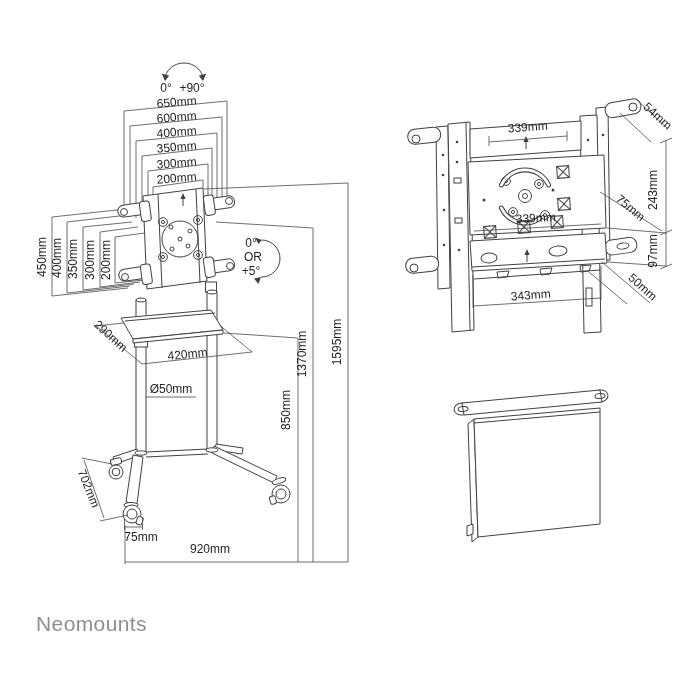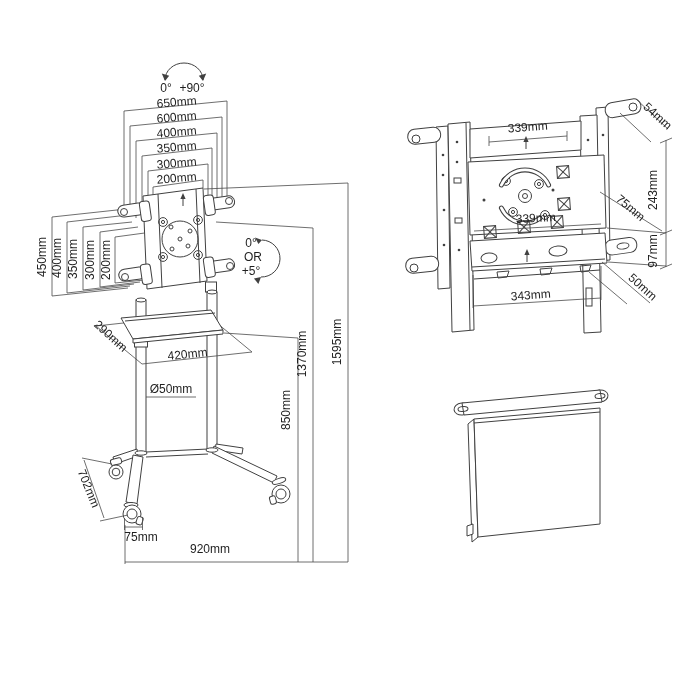--- a/index.html
+++ b/index.html
@@ -335,13 +335,14 @@
     <path d="M462,403 L600,390 L602,402 L464,415 Z" class="wf"></path>
     <ellipse cx="463" cy="409" rx="5" ry="2.5" class="ln" transform="rotate(-6 463 409)"></ellipse>
     <ellipse cx="600" cy="396" rx="5" ry="2.5" class="ln" transform="rotate(-6 600 396)"></ellipse>
     <path d="M468,424 L474,419 L478,537 L472,542 Z" class="wf"></path>
     <path d="M474,419 L600,408 L600,524 L478,537 Z" class="wf"></path>
     <line x1="474" y1="423" x2="600" y2="412" class="ln"></line>
     <path d="M467,526 L473,524 L473,534 L467,536 Z" class="wf"></path>
   </g>
 </svg>
 
+<div id="logo">Neomounts</div>
 </div>
 
 </body></html>

